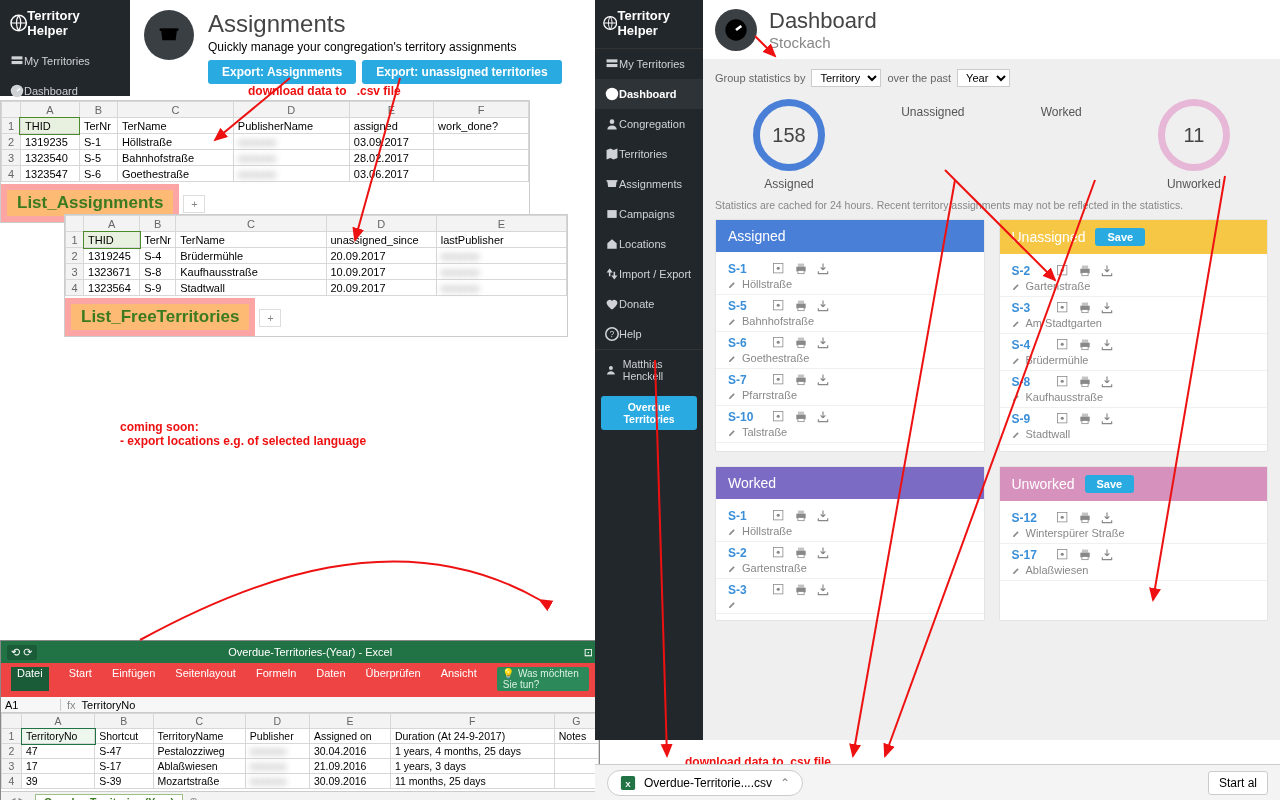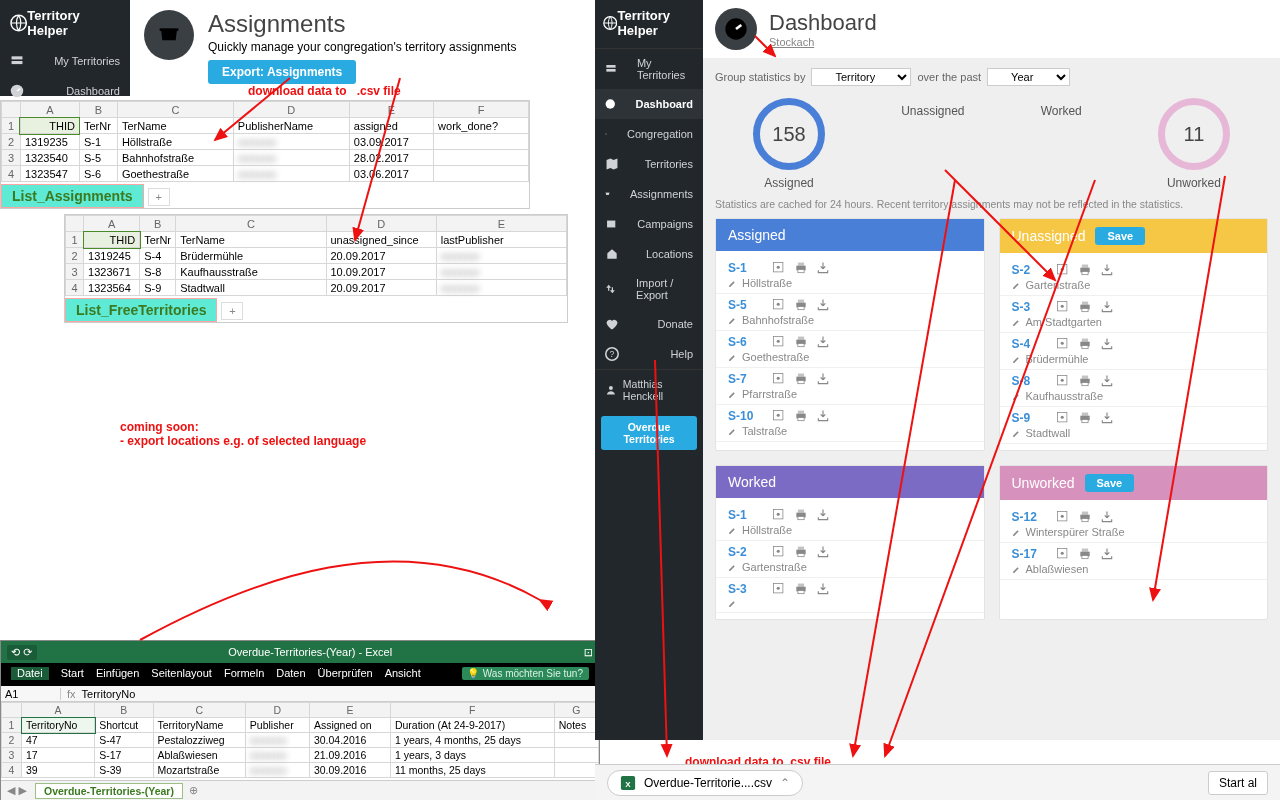--- a/index.html
+++ b/index.html
@@ -5,50 +5,50 @@
 * { box-sizing: border-box; margin: 0; padding: 0; font-family: -apple-system, BlinkMacSystemFont, "Segoe UI", Arial, sans-serif; }
 body { background: #fff; width: 1280px; height: 800px; position: relative; overflow: hidden; font-size: 12px; }
 
 .panel-left { position:absolute; left:0; top:0; width:595px; height:800px; }
 .panel-right { position:absolute; left:595px; top:0; width:685px; height:800px; }
 
 
 .th-sidebar-sm { position:absolute; left:0; top:0; width:130px; background:#22272b; color:#d0d3d6; }
 .th-logo { display:flex; align-items:center; gap:0; padding:8px 10px; font-weight:600; font-size:13px; color:#fff; }
 .logo-icon { width:18px; height:18px; }
-.th-nav-item { display:flex; align-items:center; gap:20px; padding:8px 10px; font-size:11px; cursor:pointer;justify-content:space-between; }
+.th-nav-item { display:flex; align-items:center; gap:0; padding:8px 10px; font-size:11px; cursor:pointer; }
 .th-nav-item svg { width:14px; height:14px; fill:#d0d3d6; }
 
 .assign-header { position:absolute; left:130px; top:0; right:0; background:#fff; padding:10px 14px 4px; }
 .assign-title-row { display:flex; align-items:flex-start; gap:14px; }
 .round-icon { width:50px;height:50px;border-radius:50%;background:#3a3f44;display:flex;align-items:center;justify-content:center;flex-shrink:0; }
 .round-icon svg{width:24px;height:24px;fill:#fff;}
 .assign-title { font-size:24px; font-weight:400; color:#444; }
 .assign-sub { font-size:12px; color:#000000; margin-top:2px; }
 .btn-row { margin-top:6px; display:flex; gap:6px; }
 .btn-blue { background:#29abe2; color:#fff; border:none; padding:5px 14px; font-size:12px; border-radius:3px; cursor:pointer; font-weight:600; }
 
 .note-red { color:#e11; font-weight:600; position:absolute; }
 
 
 .sheet { position:absolute; background:#fff; border:1px solid #ccc; font-size:11px; }
 .sheet table { border-collapse:collapse; width:100%; }
 .sheet th, .sheet td { border:1px solid #d7d7d7; padding:1px 4px; text-align:left; white-space:nowrap; height:16px; }
 .sheet .colhead th { background:#f3f3f3; color:#666; text-align:center; font-weight:normal; }
 .sheet .rowhead { background:#f3f3f3; color:#666; text-align:center; width:18px; }
-.sheet .sel { background:#e8f0e0; outline:1px solid #4b8a2b;text-align:right; }
-.sheet-tab { display:inline-block; margin-top:2px; padding:3px 10px; border:1px solid #fca5a5; background:#5eead4; color:#3b7a1f; font-weight:600; font-size:14px; }
+.sheet .sel { background:#e8f0e0; outline:1px solid #4b8a2b; }
+.sheet-tab { display:inline-block; margin-top:2px; padding:3px 10px; border:6px solid #fca5a5; background:#fdba74; color:#3b7a1f; font-weight:600; font-size:17px; }
 .sheet .plus { display:inline-block; width:22px; text-align:center; color:#888; border:1px solid #ddd; margin-left:4px; padding:2px 0;}
 .blurcell { color:transparent; text-shadow:0 0 6px #888; }
 
 
 .excel { position:absolute; left:0; bottom:0; width:600px; height:160px; border:1px solid #888; background:#fff; font-size:11px; }
 .excel-titlebar { background:#217346; color:#fff; display:flex; align-items:center; height:22px; padding:0 6px; font-size:11px; }
 .excel-titlebar .spacer{flex:1;text-align:center;}
-.excel-ribbon { background:#000000; color:#fff; display:flex; gap:12px; padding:4px 10px 6px; font-size:11px; }
+.excel-ribbon { background:#ef4444; color:#fff; display:flex; gap:20px; padding:4px 10px 6px; font-size:11px; }
 .excel-ribbon span{cursor:pointer;}
 .excel-searchbox{background:#2c8a5a;border-radius:2px;padding:1px 6px;font-size:10px;color:#d8f0e2;margin-left:auto;}
 .excel-fxrow{display:flex;align-items:center;border-bottom:1px solid #ccc;background:#f7f7f7;height:16px;}
 .excel-fxrow .namebox{width:60px;border-right:1px solid #ccc;padding:0 4px;}
 .excel-fxrow .fx{padding:0 6px;color:#888;}
 .excel-grid{height:78px;overflow:hidden;}
 .excel-grid table{border-collapse:collapse;width:100%;font-size:10.5px;}
 .excel-grid th,.excel-grid td{border:1px solid #d7d7d7;padding:1px 4px;white-space:nowrap;height:15px;}
 .excel-grid .colhead th{background:#f3f3f3;text-align:center;font-weight:normal;color:#666;}
 .excel-grid .rowhead{background:#f3f3f3;text-align:center;color:#666;width:20px;}
@@ -60,23 +60,23 @@
 .th-sidebar .th-logo{padding:8px 8px 10px;border-bottom:1px solid #333;}
 .th-nav2 .th-nav-item{padding:8px 10px;}
 .th-nav-item.active{background:#2e3338;color:#fff;font-weight:600;}
 .th-user{display:flex;align-items:center;gap:6px;padding:8px 10px;font-size:10.5px;border-top:1px solid #333;}
 .btn-overdue{display:block;margin:6px auto;background:#29abe2;color:#fff;border:none;padding:5px 6px;font-size:10.5px;border-radius:3px;cursor:pointer;font-weight:600;width:96px;}
 
 .dash { position:absolute; left:108px; top:0; right:0; bottom:60px; background:#efefef; padding:8px 12px 12px; overflow:hidden;}
 .dash-header{display:flex;align-items:center;gap:12px;background:#fff;margin:-8px -12px 10px;padding:8px 12px;}
 .dash-header .round-icon{width:42px;height:42px;}
 .dash-title{font-size:22px;color:#444;}
-.dash-sub{font-size:11px;color:#888;text-decoration:underline;}
+.dash-sub{font-size:15px;color:#888;}
 .filter-row{font-size:11px;color:#666;display:flex;align-items:center;gap:6px;margin:6px 0 12px;}
-.filter-row select{font-size:11px;border:1px solid #ccc;padding:1px 19px;background:#fff;}
+.filter-row select{font-size:11px;border:1px solid #ccc;padding:1px 4px;background:#fff;}
 
 .rings{display:flex;justify-content:space-around;margin:6px 0 4px;}
 .ring-wrap{text-align:center;}
 .ring{width:72px;height:72px;border-radius:50%;display:flex;align-items:center;justify-content:center;font-size:20px;font-weight:500;color:#444;margin:0 auto;}
 .ring-blue{border:7px solid #4a7fd8;}
 .ring-yellow{border:7px solid #f6c744;}
 .ring-purple{border:7px solid #7c6bc4;}
 .ring-pink{border:7px solid #e6b7d6;}
 .ring-label{margin-top:6px;font-size:12px;color:#555;}
 .cache-note{font-size:10.5px;color:#888;margin:8px 0;}
@@ -202,20 +202,21 @@
       <div class="round-icon">
           <svg viewBox="0 0 18 18">
             <use href="#i-tray"></use>
           </svg>
         </div>
       <div>
         <div class="assign-title">Assignments</div>
         <div class="assign-sub">Quickly manage your congregation's territory assignments</div>
         <div class="btn-row">
           <button class="btn-blue">Export: Assignments</button>
+          <button class="btn-blue">Export: unassigned territories</button>
         </div>
       </div>
     </div>
   </div>
 
   <div class="note-red" style="left:248px;top:84px;white-space:pre">download data to   .csv file</div>
 
   <div class="sheet" id="sheet1" style="left:0;top:100px;width:530px;">
       <table>
         <tbody>

